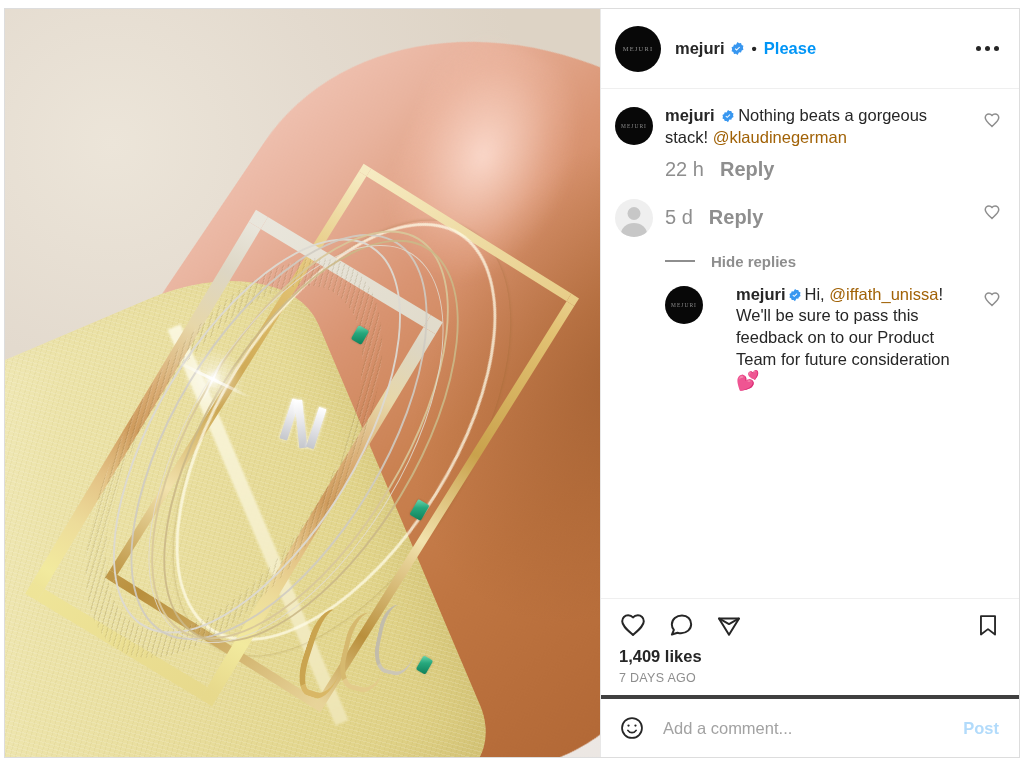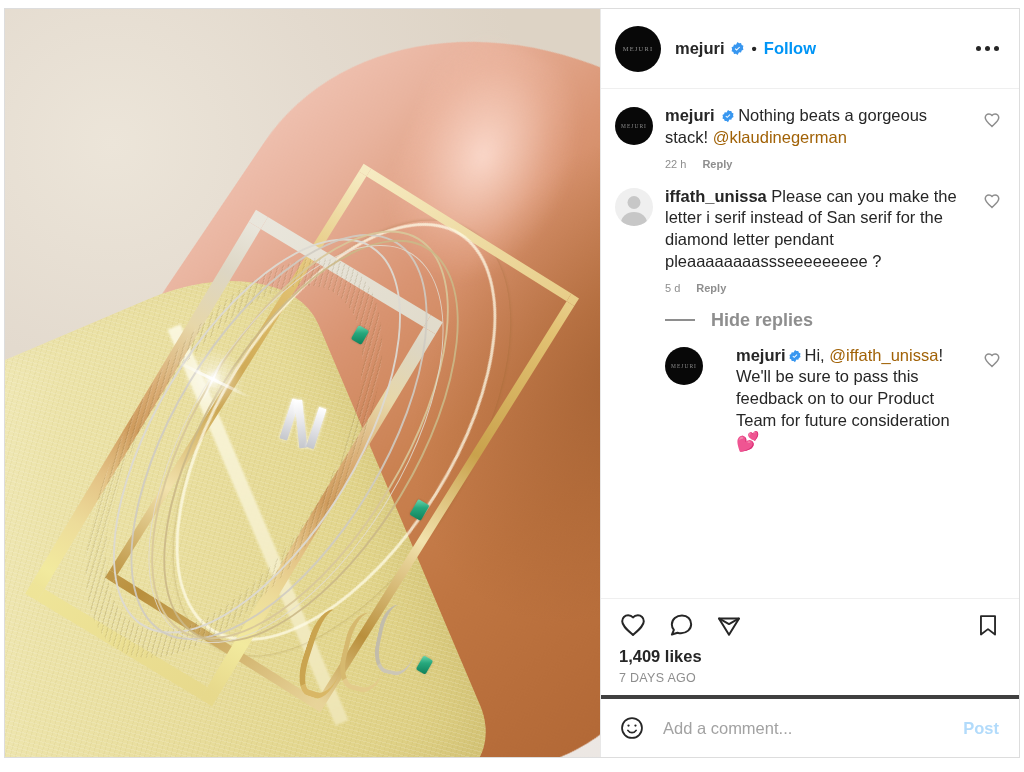--- a/index.html
+++ b/index.html
@@ -488,21 +488,21 @@
     color: #a16207;
   }
   .inline-verified {
     display: inline-block;
     vertical-align: -2px;
     width: 14px; height: 14px;
     margin: 0 3px 0 2px;
   }
   .comment-meta {
     margin-top: 9px;
-    font-size: 11px;
+    font-size: 20px;
     color: #8e8e8e;
     display: flex;
     align-items: center;
     gap: 16px;
   }
   .comment-meta .reply-link {
     font-weight: bold;
     color: #8e8e8e;
     cursor: pointer;
   }
@@ -520,21 +520,21 @@
     cursor: pointer;
   }
   .hide-replies-row .dash {
     width: 30px;
     height: 1.5px;
     background: #8e8e8e;
     display: block;
   }
   .hide-replies-row .hr-label {
     margin-left: 16px;
-    font-size: 18px;
+    font-size: 15px;
     font-weight: bold;
     color: #8e8e8e;
   }
   .reply-row { margin-left: 50px; gap: 21px; }
   .emoji-hearts {
     display: inline-block;
     font-size: 19px;
     line-height: 1;
     color: #ff3ea5;
   }
@@ -656,21 +656,21 @@
         </div>
         <div class="header-text">
           <span class="username">mejuri</span>
           <span class="verified">
             <svg width="15" height="15" viewBox="0 0 24 24" aria-hidden="true">
               <path d="M12 1.5l2.45 2.03 3.16-.29 1.1 2.98 2.79 1.5-.85 3.06.85 3.06-2.79 1.5-1.1 2.98-3.16-.29L12 22.5l-2.45-2.03-3.16.29-1.1-2.98-2.79-1.5.85-3.06-.85-3.06 2.79-1.5 1.1-2.98 3.16.29z" fill="#3897f0"></path>
               <path d="M10.6 15.6l-3-3 1.15-1.15 1.85 1.85 4.3-4.3 1.15 1.15z" fill="#ffffff"></path>
             </svg>
           </span>
           <span class="dot-sep">•</span>
-          <span class="follow-link">Follow</span>
+          <span class="follow-link">Please</span>
         </div>
         <div class="more-btn">
           <i></i>
             <i></i>
             <i></i>
         </div>
       </div>
 
       <div class="comments">
 
@@ -696,21 +696,20 @@
           <span class="like-heart">
             <svg width="18" height="18" viewBox="0 0 24 24" fill="none" stroke="#8e8e8e" stroke-width="2">
               <path d="M12 20.5l-1.3-1.18C6.07 15.15 3 12.38 3 8.98 3 6.2 5.18 4 7.95 4c1.57 0 3.07.73 4.05 1.88C12.98 4.73 14.48 4 16.05 4 18.82 4 21 6.2 21 8.98c0 3.4-3.07 6.17-7.7 10.36z"></path>
             </svg>
           </span>
         </div>
 
         <div class="comment-row">
           <div class="avatar-generic"></div>
           <div class="comment-main">
-            <div class="comment-body"><span class="cname-plain">iffath_unissa</span><span> Please can you make the letter i serif instead of San serif for the diamond letter pendant pleaaaaaaaassseeeeeeeee ?</span></div>
             <div class="comment-meta">
               <span>5 d</span>
               <span class="reply-link">Reply</span>
             </div>
           </div>
           <span class="like-heart">
             <svg width="18" height="18" viewBox="0 0 24 24" fill="none" stroke="#8e8e8e" stroke-width="2">
               <path d="M12 20.5l-1.3-1.18C6.07 15.15 3 12.38 3 8.98 3 6.2 5.18 4 7.95 4c1.57 0 3.07.73 4.05 1.88C12.98 4.73 14.48 4 16.05 4 18.82 4 21 6.2 21 8.98c0 3.4-3.07 6.17-7.7 10.36z"></path>
             </svg>
           </span>

